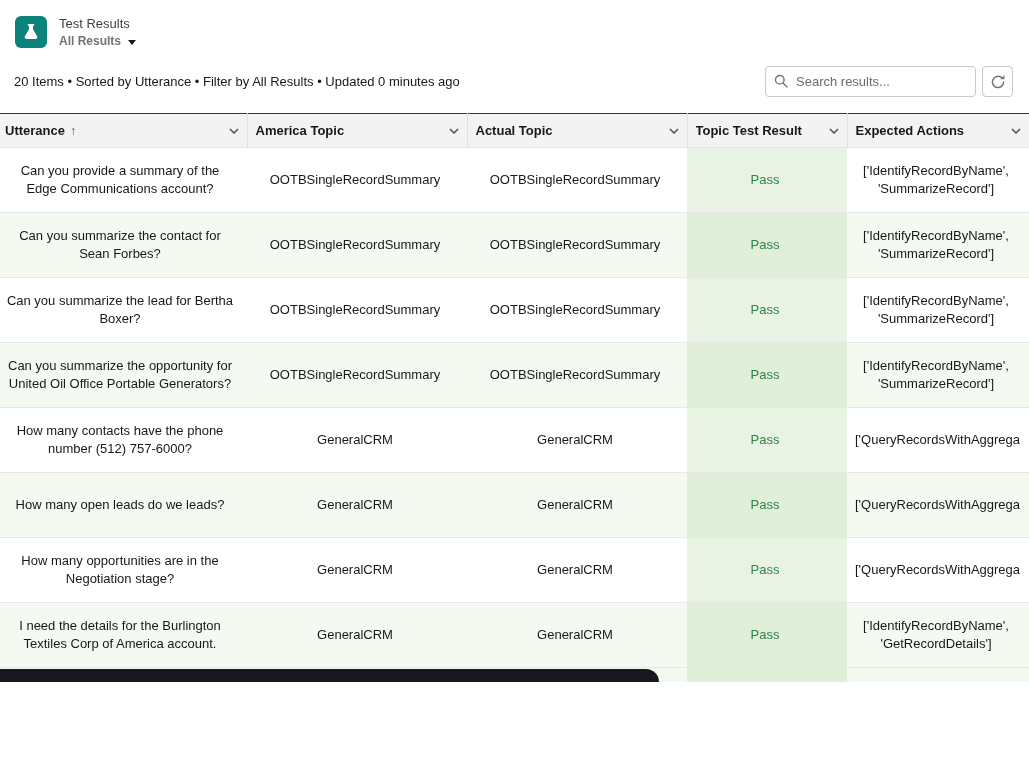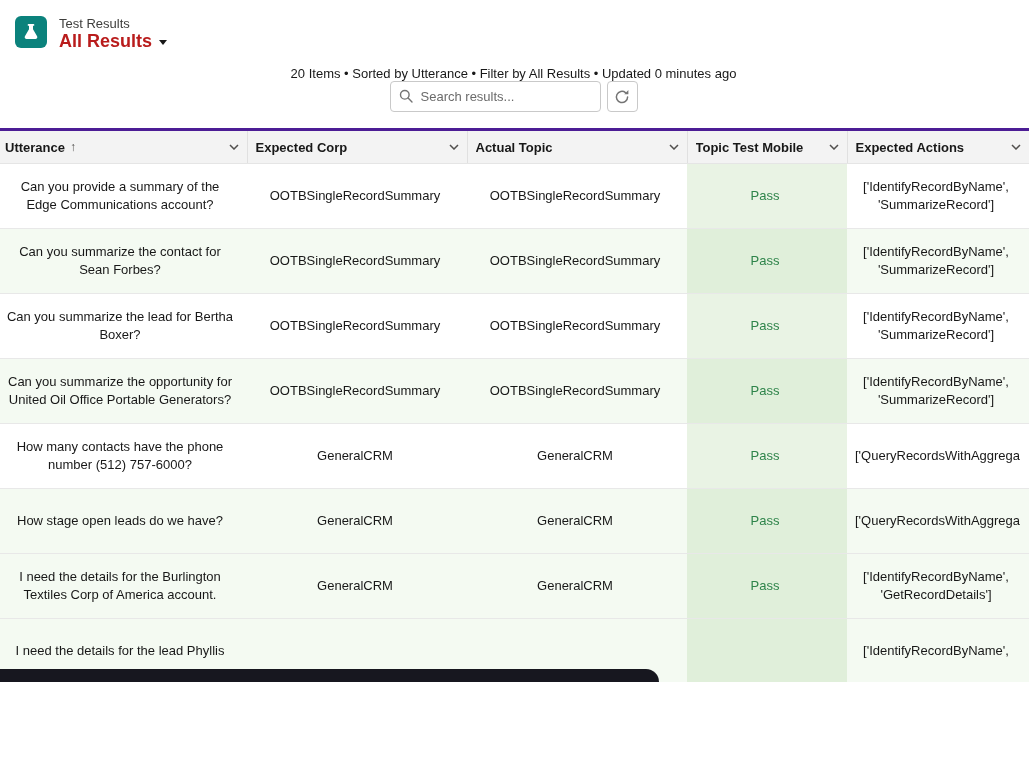--- a/index.html
+++ b/index.html
@@ -16,50 +16,50 @@
   .app-header { display:flex; align-items:flex-start; padding:16px 16px 2px 15px; }
   .obj-icon {
     width:32px; height:32px; border-radius:6px;
     background:var(--brand-icon,#0b827c);
     display:flex; align-items:center; justify-content:center;
     flex:0 0 auto;
   }
   .titles { margin-left:12px; display:flex; flex-direction:column; }
   .entity-label { font-size:13px; line-height:15px; color:#3e3e3c; }
   .view-row { display:flex; align-items:center; gap:7px; cursor:pointer; }
-  .view-name { font-size:18px; line-height:21px; font-weight:700; color:#b91c1c; }
+  .view-name { font-size:12px; line-height:21px; font-weight:700; color:#737373; }
   .caret-down {
     width:0; height:0; margin-top:2px;
     border-left:4.5px solid transparent; border-right:4.5px solid transparent;
     border-top:5.5px solid #181818;
   }
 
   
-  .toolbar { display:flex; align-items:center; justify-content:space-between; padding:12px 16px 16px 14px;flex-direction:column; }
+  .toolbar { display:flex; align-items:center; justify-content:space-between; padding:12px 16px 16px 14px; }
   .summary { font-size:13px; color:#181818; }
   .toolbar-right { display:flex; align-items:flex-start; gap:6px; }
   .search-wrap { position:relative; }
   .search-input {
     width:211px; height:31px; border:1px solid #c9c9c9; border-radius:4px;
     padding:0 8px 0 30px; font-size:13px; color:#181818; outline:none;
     font-family:inherit; background:#fff;
   }
   .search-input::placeholder { color:#6b6b6b; }
   .search-icon { position:absolute; left:9px; top:8px; line-height:0; }
   .refresh-btn {
     width:31px; height:31px; border:1px solid #c9c9c9; border-radius:4px;
     background:#fff; display:flex; align-items:center; justify-content:center;
     cursor:pointer; padding:0;
   }
 
   
   table { width:1029px; border-collapse:collapse; table-layout:fixed; font-size:13px; }
   thead th {
     background:#f3f3f3; height:34px; font-weight:700; text-align:left;
-    padding:0 6px 0 8px; border-top:3px solid #4c1d95; border-bottom:1px solid #e5e5e5;
+    padding:0 6px 0 8px; border-top:1px solid #4c1d95; border-bottom:1px solid #e5e5e5;
     border-right:1px solid #e0e0e0; color:#181818; cursor:pointer;
   }
   thead th:first-child { padding-left:5px; }
   thead th:last-child { border-right:none; }
   .th-inner { display:flex; align-items:center; justify-content:space-between; }
   .th-label-group { display:flex; align-items:center; gap:5px; overflow:hidden; white-space:nowrap; }
   .sort-arrow { font-size:12px; color:#514f4d; }
   .th-chevron { display:flex; align-items:center; padding:2px 2px; cursor:pointer; }
 
   tbody td {
@@ -144,21 +144,21 @@
               <span class="th-chevron">
                 <svg width="10" height="6" viewBox="0 0 10 6">
                   <path d="M1 1l4 4 4-4" fill="none" stroke="#514f4d" stroke-width="1.5"></path>
                 </svg>
               </span>
             </div>
           </th>
           <th>
             <div class="th-inner">
               <span class="th-label-group">
-                <span>Expected Corp</span>
+                <span>America Topic</span>
               </span>
               <span class="th-chevron">
                 <svg width="10" height="6" viewBox="0 0 10 6">
                   <path d="M1 1l4 4 4-4" fill="none" stroke="#514f4d" stroke-width="1.5"></path>
                 </svg>
               </span>
             </div>
           </th>
           <th>
             <div class="th-inner">
@@ -168,21 +168,21 @@
               <span class="th-chevron">
                 <svg width="10" height="6" viewBox="0 0 10 6">
                   <path d="M1 1l4 4 4-4" fill="none" stroke="#514f4d" stroke-width="1.5"></path>
                 </svg>
               </span>
             </div>
           </th>
           <th>
             <div class="th-inner">
               <span class="th-label-group">
-                <span>Topic Test Mobile</span>
+                <span>Topic Test Result</span>
               </span>
               <span class="th-chevron">
                 <svg width="10" height="6" viewBox="0 0 10 6">
                   <path d="M1 1l4 4 4-4" fill="none" stroke="#514f4d" stroke-width="1.5"></path>
                 </svg>
               </span>
             </div>
           </th>
           <th>
             <div class="th-inner">
@@ -228,21 +228,28 @@
           <td class="actions">['IdentifyRecordByName', 'SummarizeRecord']</td>
         </tr>
         <tr>
           <td class="utterance">How many contacts have the phone number (512) 757-6000?</td>
           <td>GeneralCRM</td>
           <td>GeneralCRM</td>
           <td class="result">Pass</td>
           <td class="actions">['QueryRecordsWithAggrega</td>
         </tr>
         <tr class="alt">
-          <td class="utterance">How stage open leads do we have?</td>
+          <td class="utterance">How many open leads do we leads?</td>
+          <td>GeneralCRM</td>
+          <td>GeneralCRM</td>
+          <td class="result">Pass</td>
+          <td class="actions">['QueryRecordsWithAggrega</td>
+        </tr>
+        <tr>
+          <td class="utterance">How many opportunities are in the Negotiation stage?</td>
           <td>GeneralCRM</td>
           <td>GeneralCRM</td>
           <td class="result">Pass</td>
           <td class="actions">['QueryRecordsWithAggrega</td>
         </tr>
         <tr class="alt">
           <td class="utterance">I need the details for the Burlington Textiles Corp of America account.</td>
           <td>GeneralCRM</td>
           <td>GeneralCRM</td>
           <td class="result">Pass</td>

